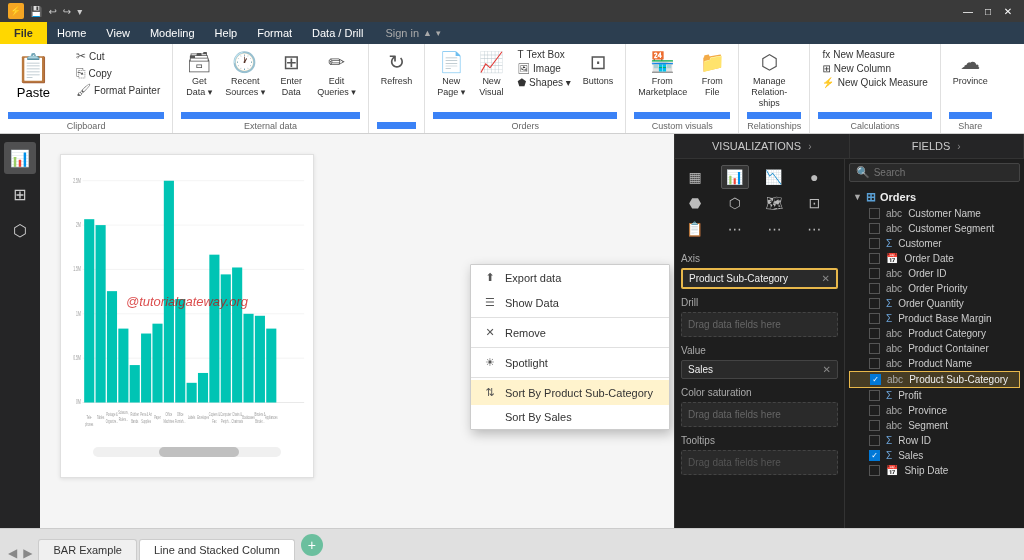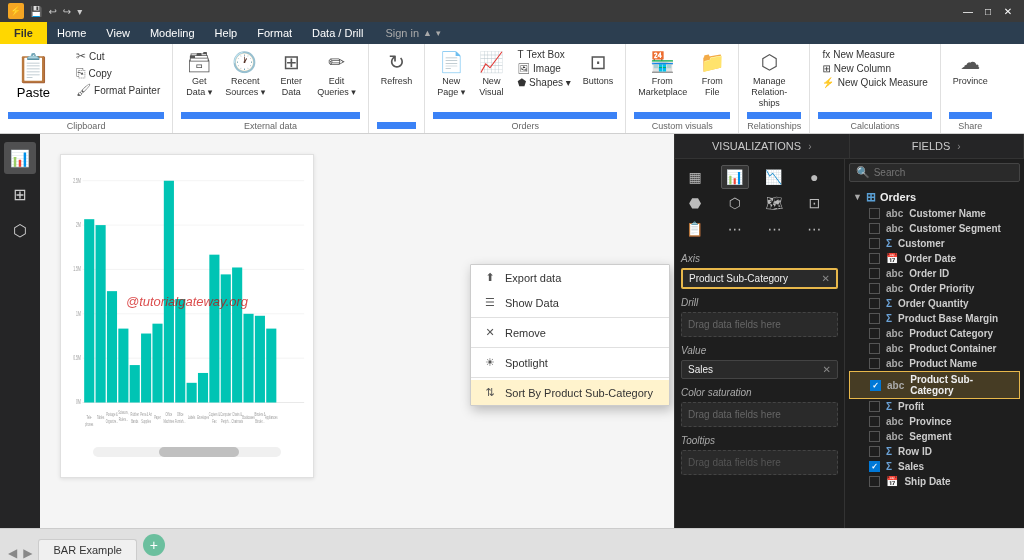--- a/index.html
+++ b/index.html
@@ -255,21 +255,20 @@
       border-right: 1px solid #333;
       display: flex;
       flex-direction: column;
       padding: 6px;
     }
     .viz-section-label {
       font-size: 10px;
       color: #aaa;
       margin-bottom: 4px;
       margin-top: 6px;
-      font-style: italic;
     }
     .axis-field {
       background: #2a2a2a;
       border: 1px solid #444;
       border-radius: 2px;
       padding: 3px 6px;
       font-size: 10px;
       color: #eee;
       display: flex;
       align-items: center;
@@ -675,20 +674,24 @@
         <div class="context-menu-divider"></div>
         <div class="context-menu-item">
           <span class="ci-icon">☀</span>
           <span>Spotlight</span>
         </div>
         <div class="context-menu-divider"></div>
         <div class="context-menu-item highlighted">
           <span class="ci-icon">⇅</span>
           <span>Sort By Product Sub-Category</span>
         </div>
+        <div class="context-menu-item">
+          <span class="ci-icon"></span>
+          <span>Sort By Sales</span>
+        </div>
       </div>
     </div>
 
     <div class="right-panel">
 
       <div class="right-panel-tabs">
         <div class="right-panel-tab">
           <span>VISUALIZATIONS</span>
           <span class="tab-arrow">›</span>
         </div>
@@ -751,21 +754,21 @@
             <span class="fields-search-icon">🔍</span>
             <input type="text" placeholder="Search" style="background: transparent; border: none; outline: none; color: rgb(204, 204, 204); font-size: 10px; flex: 1 1 0%;">
           </div>
 
           <div class="field-group-header">
             <span style="color:#aaa;font-size:9px;">▼</span>
             <span class="field-group-icon">⊞</span>
             <span>Orders</span>
           </div>
 
-          <div style="overflow-y:auto; flex:1;font-weight:bold;">
+          <div style="overflow-y:auto; flex:1;">
 
             <div class="field-item">
               <div class="field-checkbox"></div>
               <span class="field-type-icon field-type-abc">abc</span>
               <span>Customer Name</span>
             </div>
 
             <div class="field-item">
               <div class="field-checkbox"></div>
               <span class="field-type-icon field-type-abc">abc</span>
@@ -870,15 +873,16 @@
           </div>
         </div>
       </div>
     </div>
   </div>
 
   <div class="bottom-tabs">
     <div style="display:flex;align-items:center;gap:4px;margin-right:4px;color:#888;font-size:12px;cursor:pointer;">◀</div>
     <div style="display:flex;align-items:center;gap:4px;margin-right:4px;color:#888;font-size:12px;cursor:pointer;">▶</div>
     <div class="tab">BAR Example</div>
+    <div class="tab active">Line and Stacked Column</div>
     <div class="tab-add">+</div>
   </div>
 </div>
 
 </body></html>

